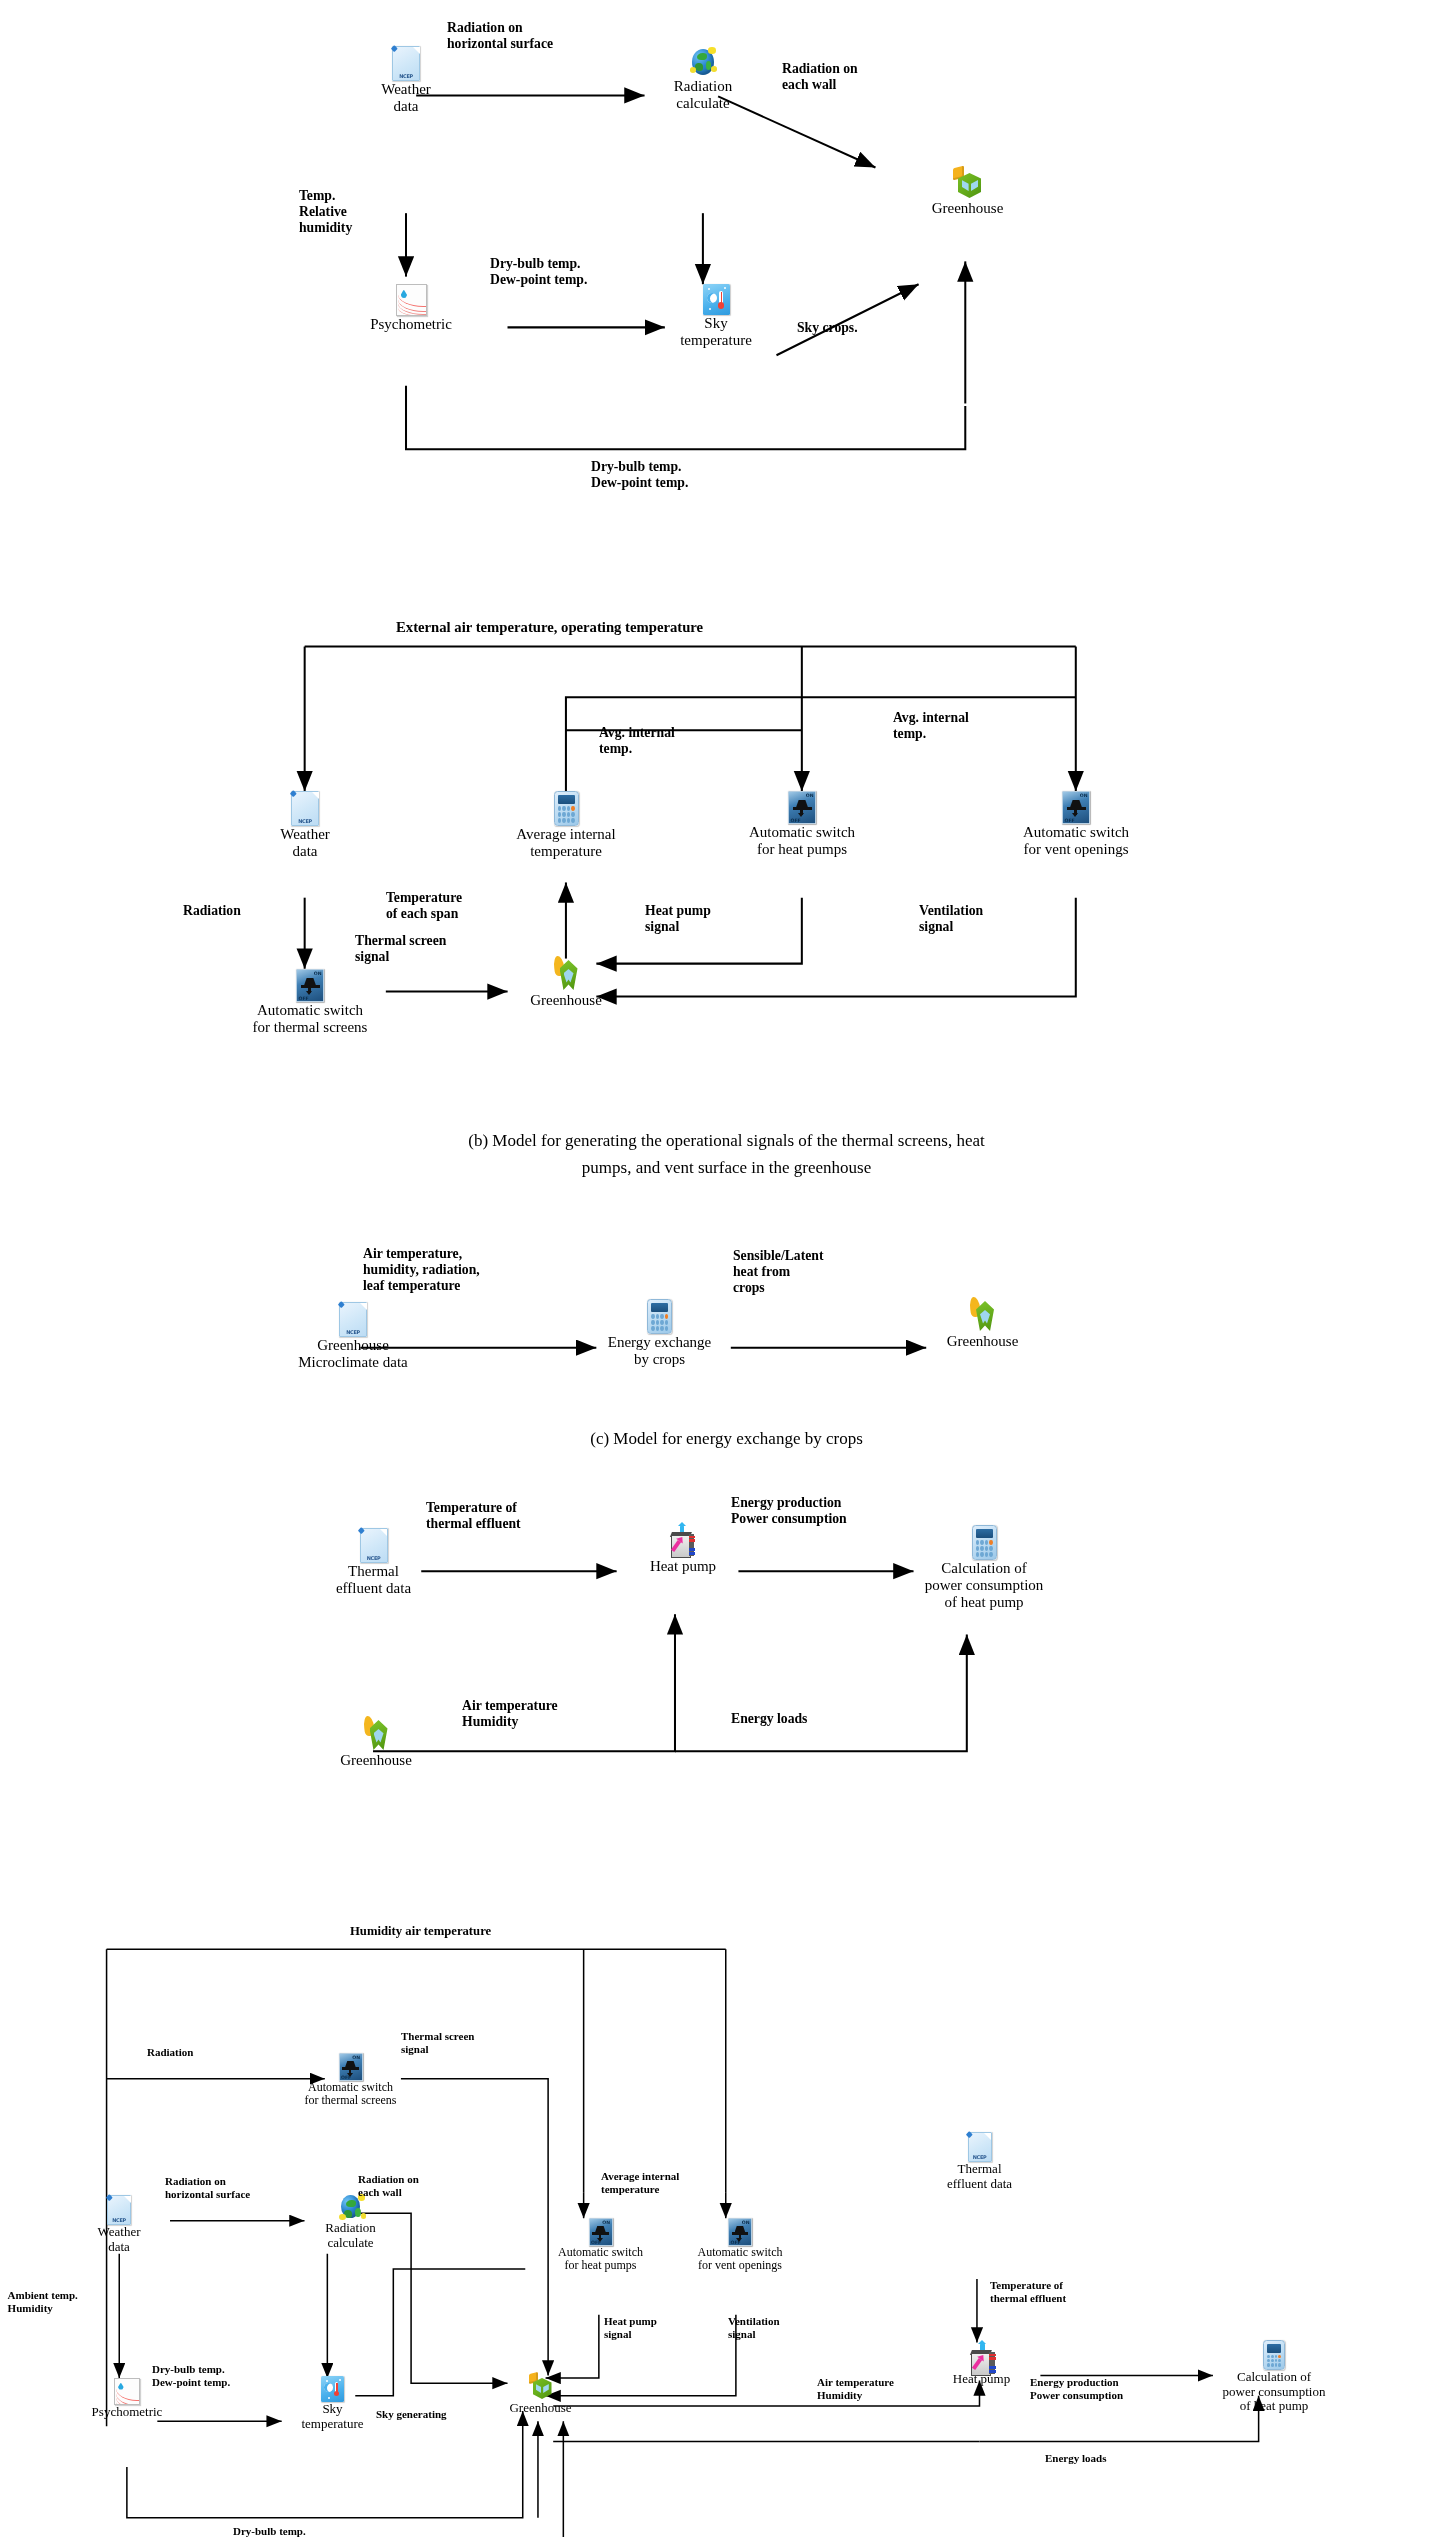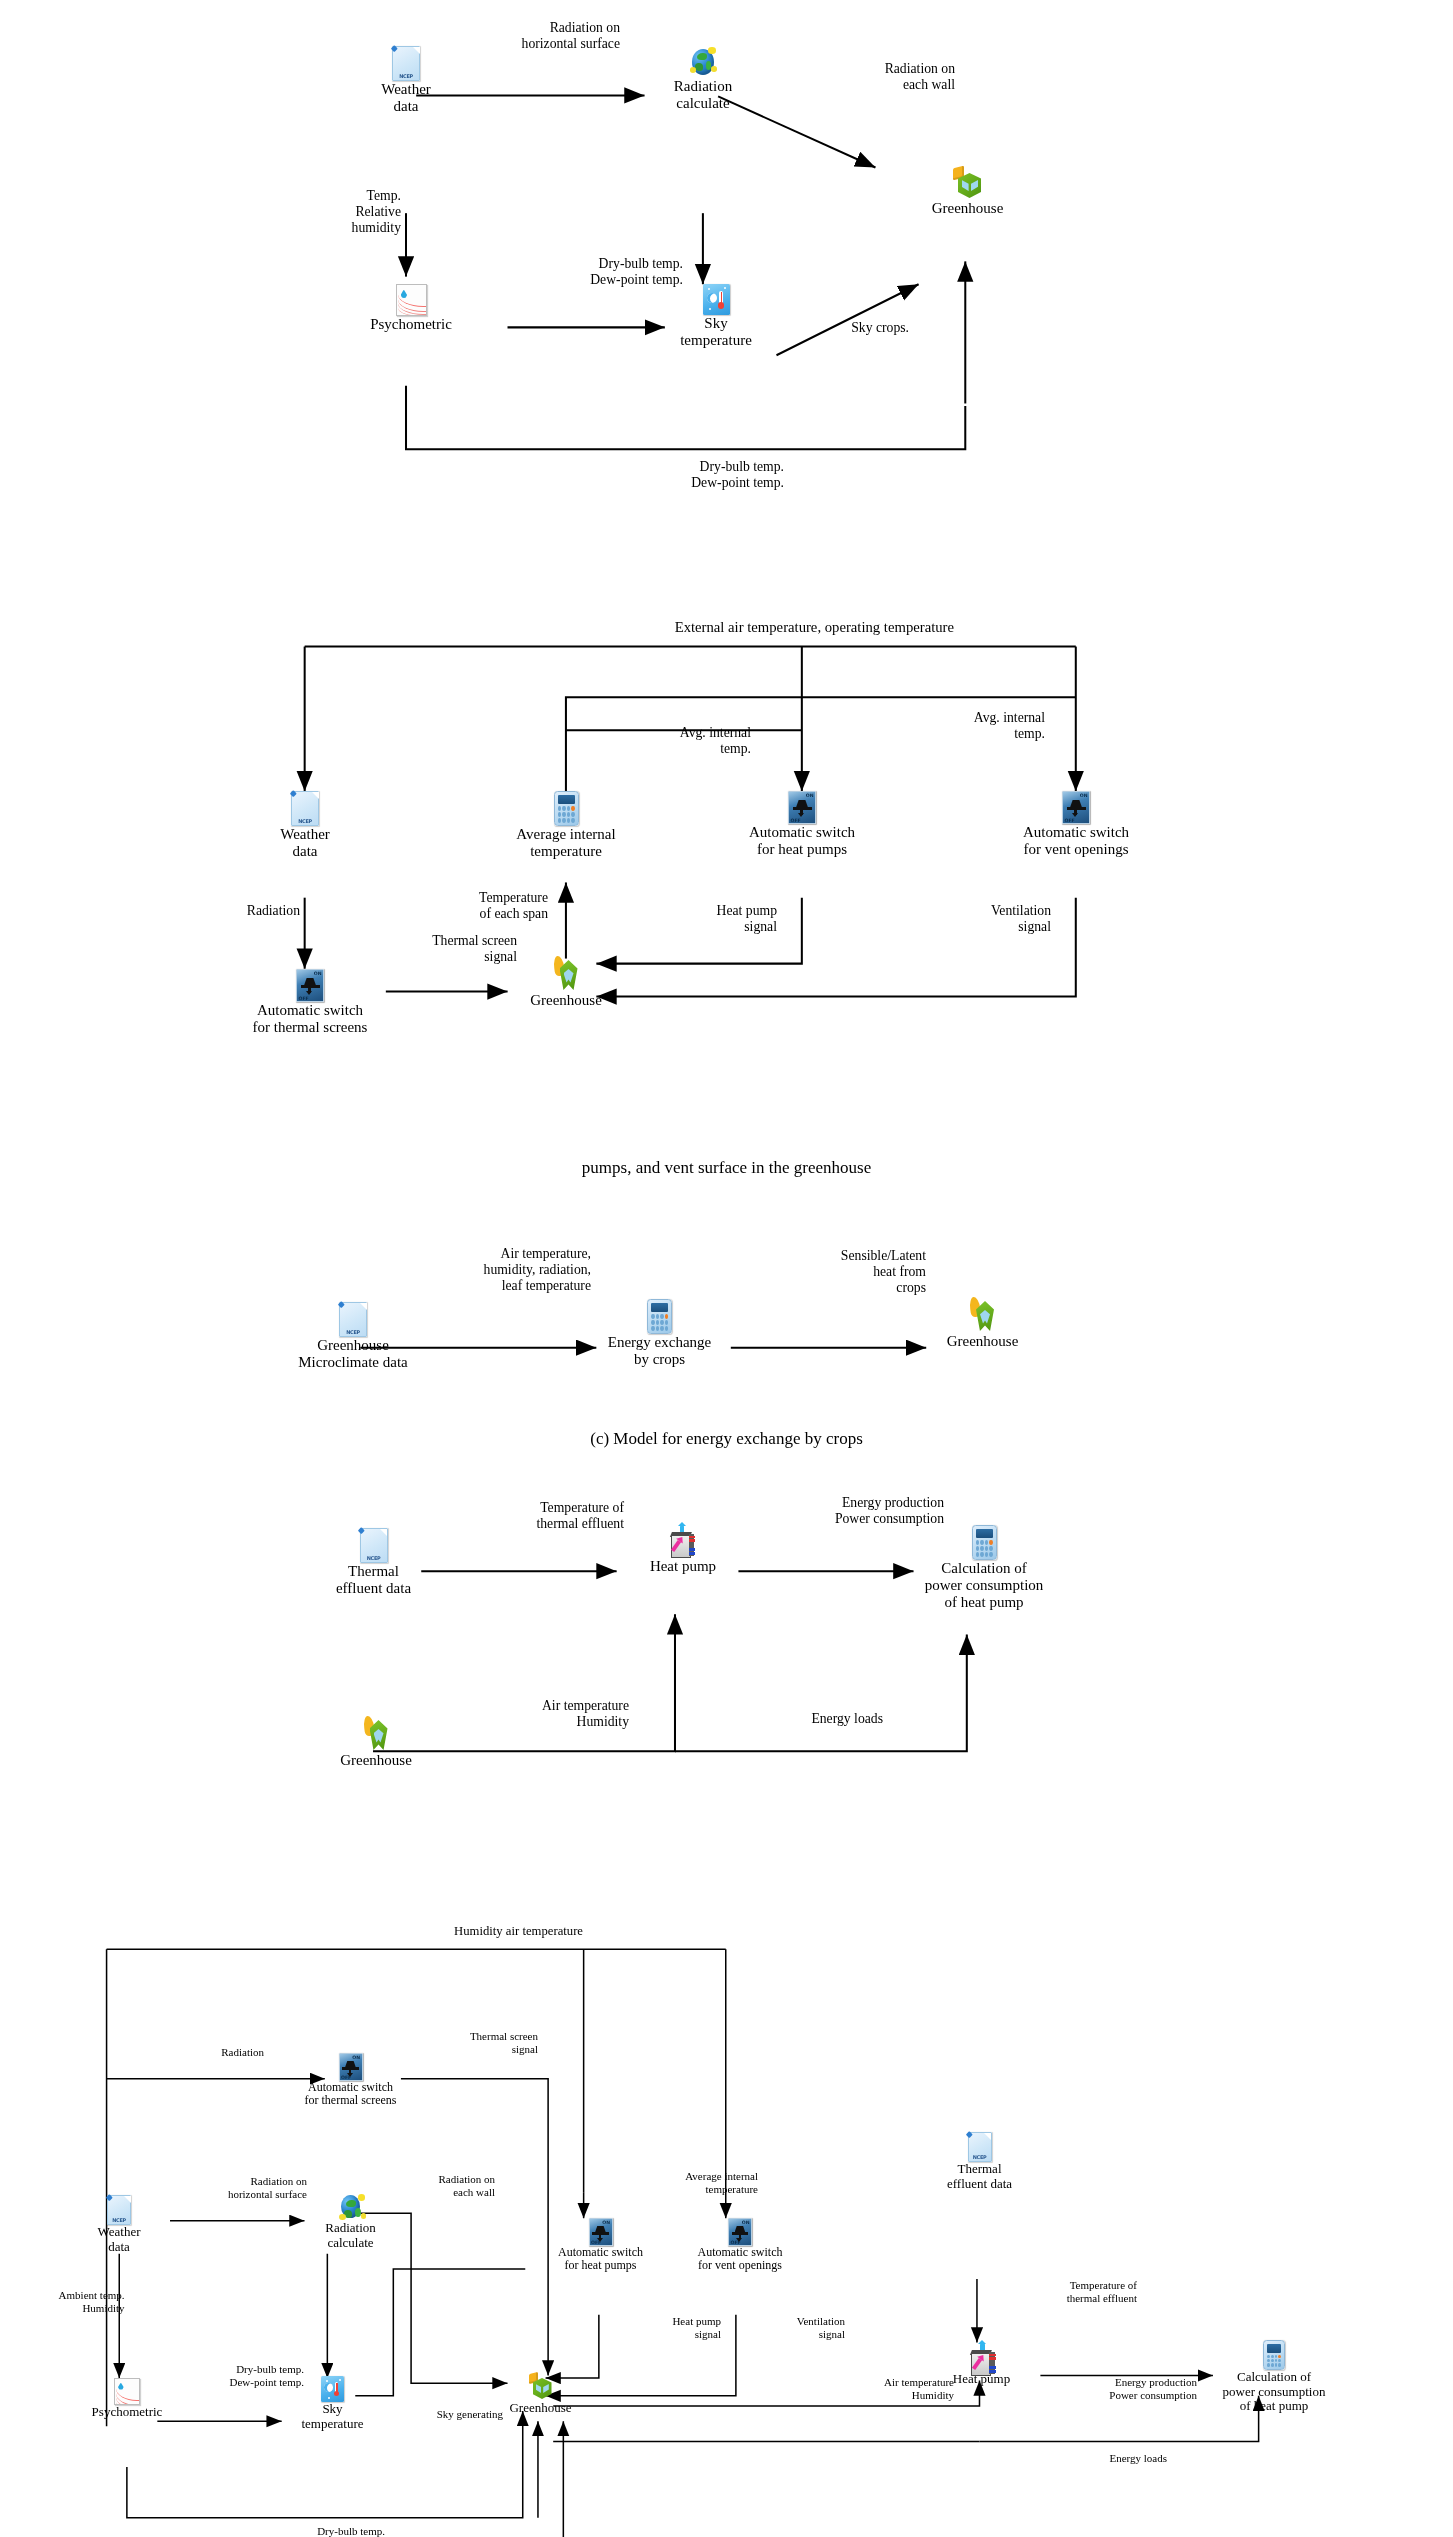--- a/index.html
+++ b/index.html
@@ -1,21 +1,21 @@
 <!DOCTYPE html>
 <html style="font-size:8px"><head>
 <meta charset="utf-8">
 <style>
   html,body{margin:0;padding:0;background:#fff;}
   body{width:1453px;height:2742px;position:relative;
        font-family:"Liberation Serif","DejaVu Serif",serif;color:#000;}
   .panel{position:absolute;}
   .node{position:absolute;text-align:center;}
   .node .lbl{font-size:15px;line-height:1.12;white-space:nowrap;}
-  .edgelbl{position:absolute;font-size:13.7px;line-height:1.15;text-align:right;white-space:nowrap;}
+  .edgelbl{position:absolute;font-size:13.7px;line-height:1.15;text-align:left;white-space:nowrap;font-weight:bold;}
   .edgelbl.sm{font-size:11px;}
   .caption{position:absolute;font-size:17px;text-align:center;width:100%;left:0;}
   svg.wires{position:absolute;left:0;top:0;overflow:visible;pointer-events:none;}
 
   
   .ico{position:relative;margin:0 auto;display:block;}
 
   
   .ico-file{width:26px;height:33px;background:linear-gradient(150deg,#eaf4fd 0%,#cfe7f8 55%,#bcdcf4 100%);
     border:0.5px solid #9ec7e4;border-radius:1px;box-shadow:0.5px 0.5px 1px rgba(0,0,0,.18);}
@@ -290,20 +290,21 @@
 
   <div class="edgelbl" style="left:396px;top:46px;width:558px;font-size:14.7px;">External air temperature, operating temperature</div>
   <div class="edgelbl" style="left:599px;top:152px;width:152px;">Avg. internal<br>temp.</div>
   <div class="edgelbl" style="left:893px;top:137px;width:152px;">Avg. internal<br>temp.</div>
   <div class="edgelbl" style="left:183px;top:330px;width:117px;">Radiation</div>
   <div class="edgelbl" style="left:386px;top:317px;width:162px;">Temperature<br>of each span</div>
   <div class="edgelbl" style="left:355px;top:360px;width:162px;">Thermal screen<br>signal</div>
   <div class="edgelbl" style="left:645px;top:330px;width:132px;">Heat pump<br>signal</div>
   <div class="edgelbl" style="left:919px;top:330px;width:132px;">Ventilation<br>signal</div>
 
+  <div class="caption" style="top:558px;">(b) Model for generating the operational signals of the thermal screens, heat</div>
   <div class="caption" style="top:585px;">pumps,  and vent surface in the greenhouse</div>
 </div>
 
 <div class="panel" style="left:0;top:1218px;width:1453px;height:239px;">
   <svg class="wires" width="1453" height="239" viewBox="0 0 2863 470">
     <g stroke="#000" stroke-width="4" fill="none" marker-end="url(#ah)">
       <line x1="710" y1="255" x2="1175" y2="255"></line>
       <line x1="1440" y1="255" x2="1825" y2="255"></line>
     </g>
   </svg>

